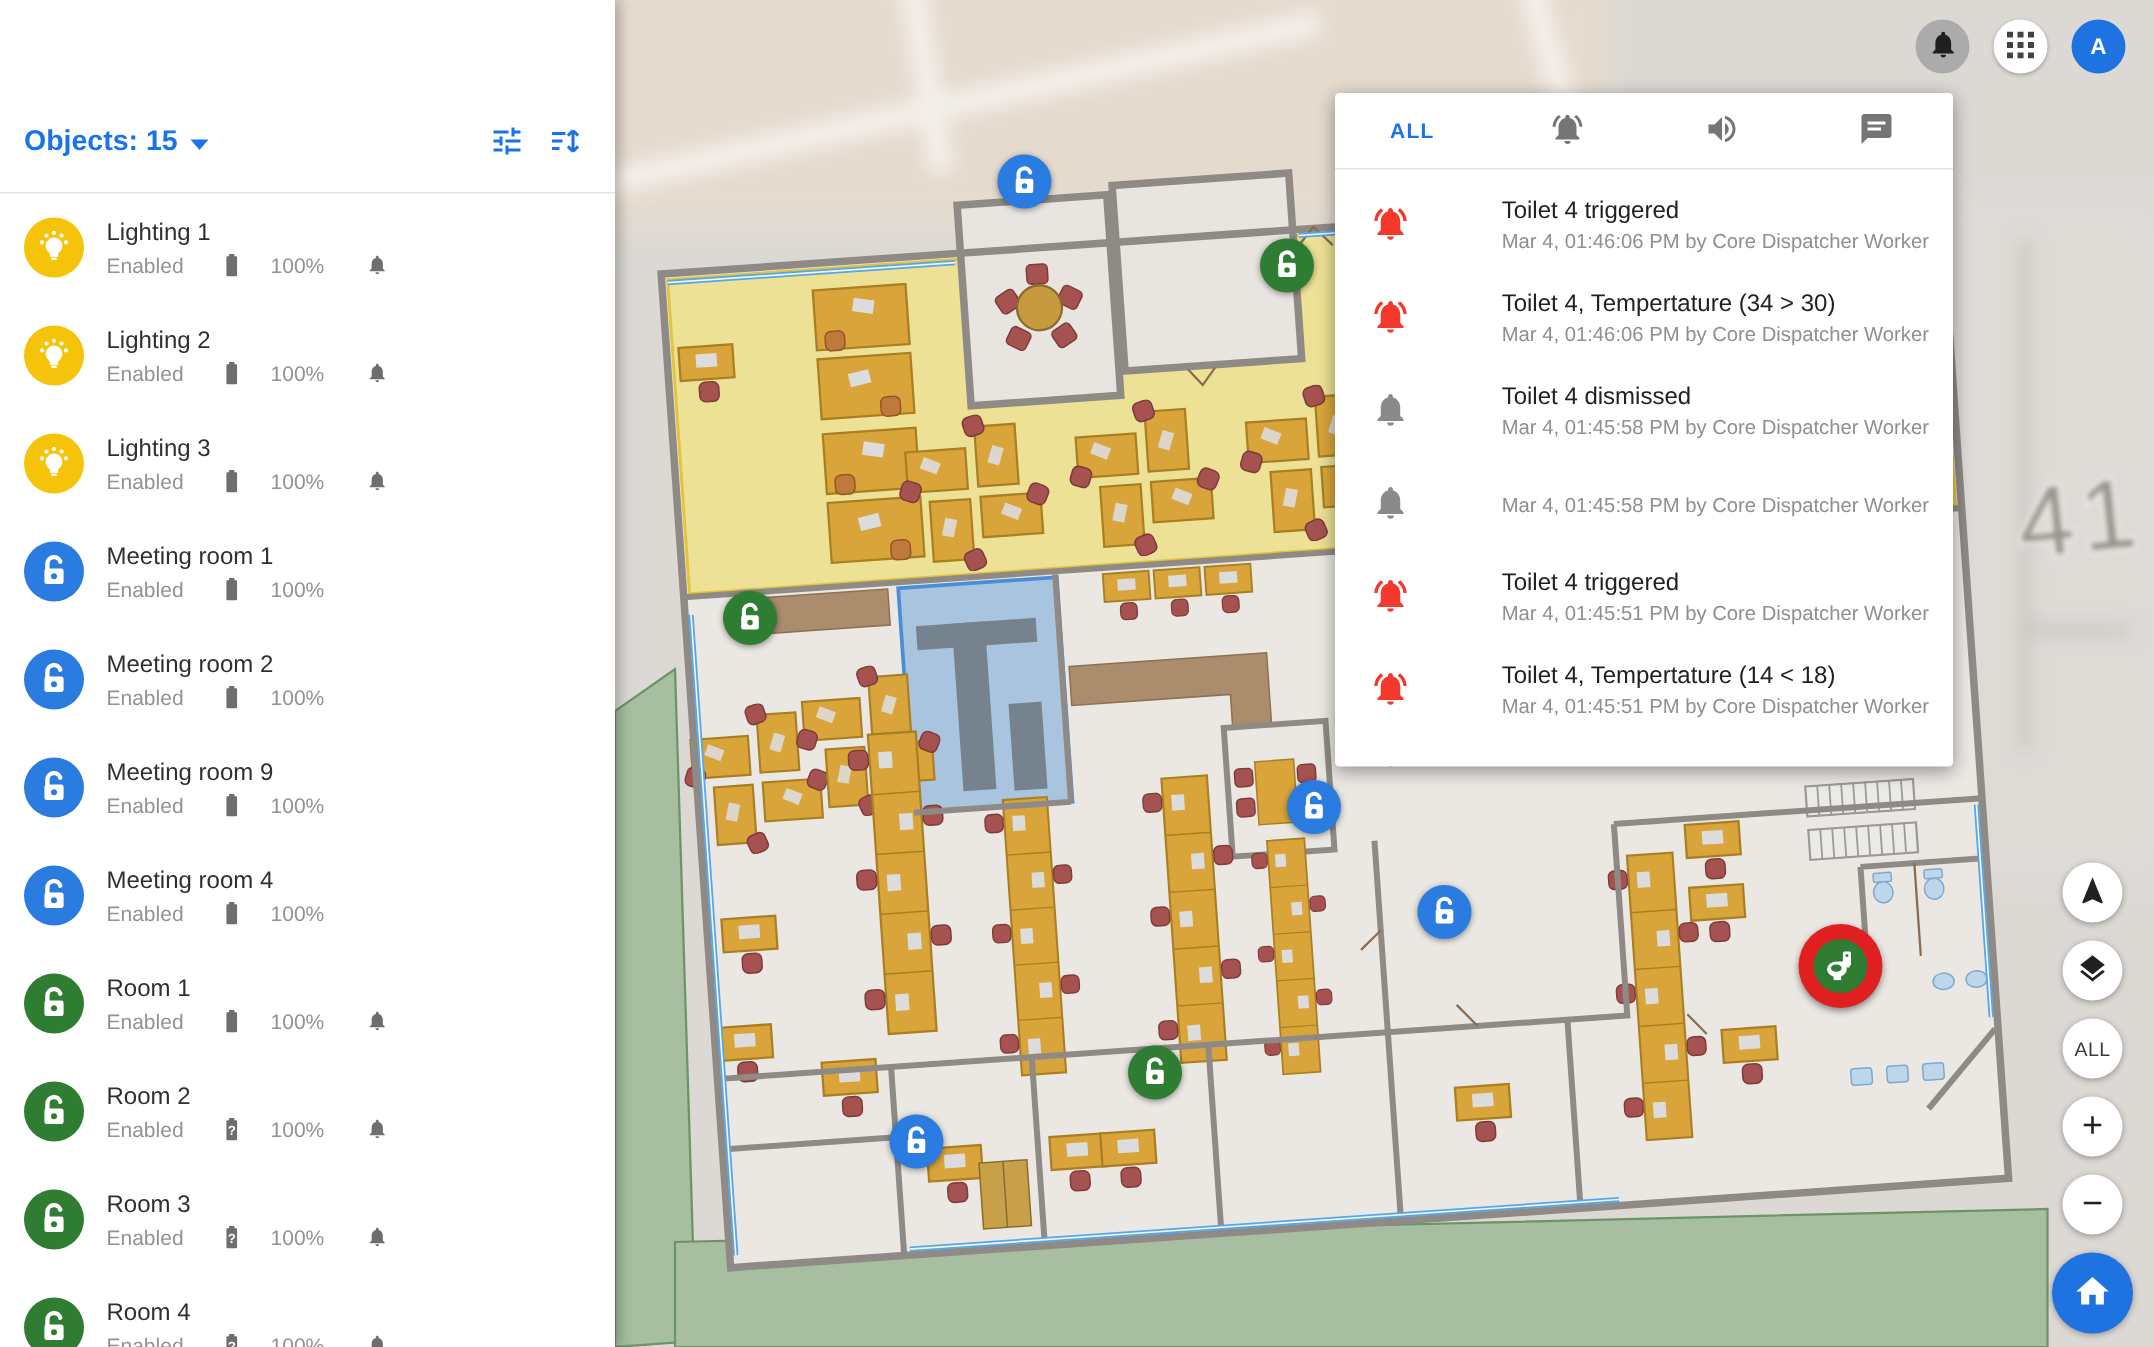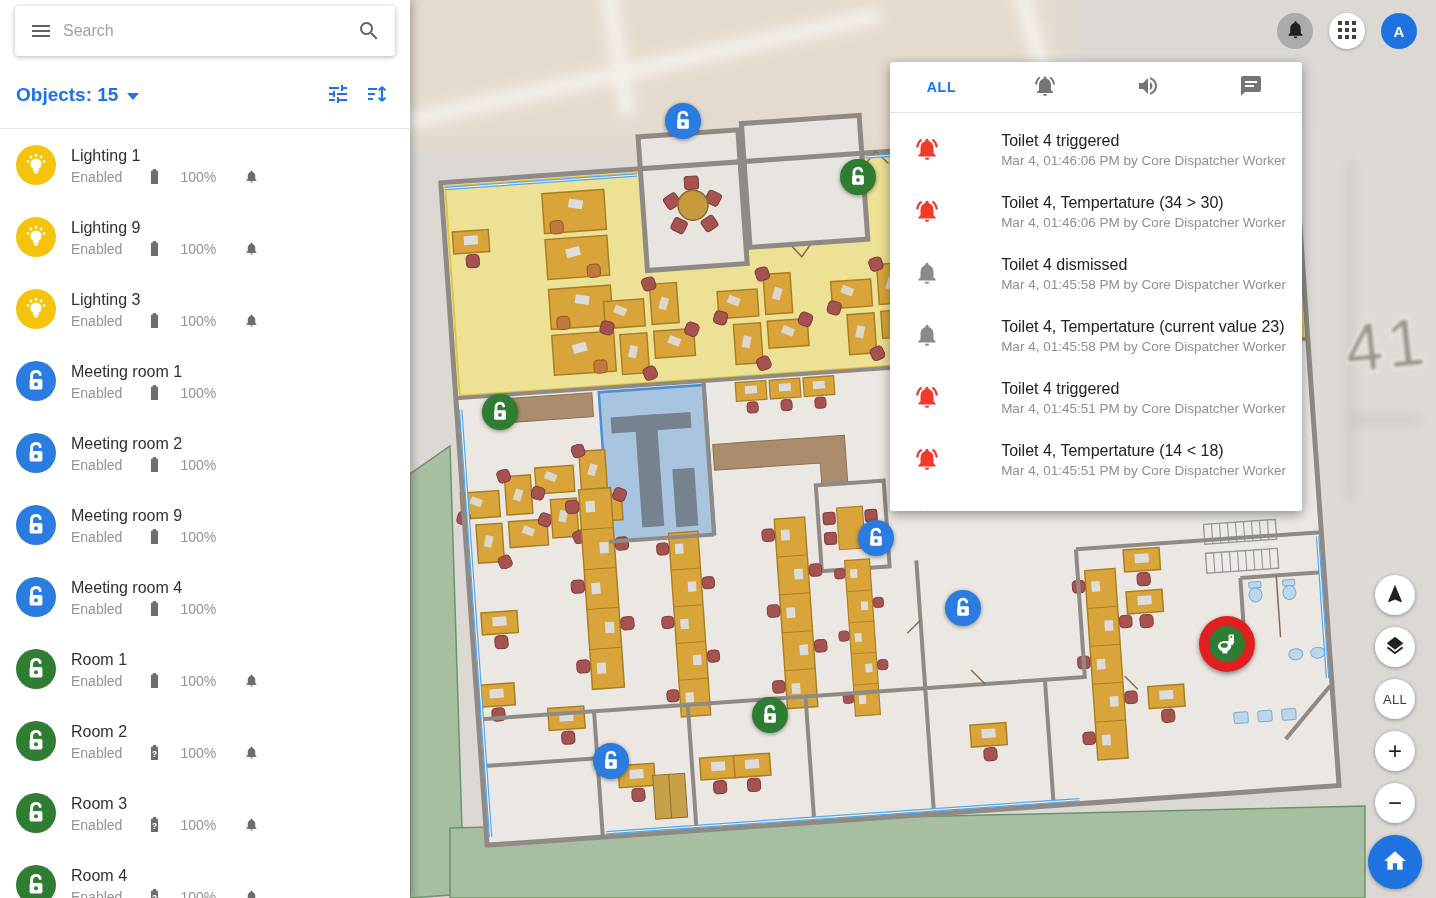--- a/index.html
+++ b/index.html
@@ -487,21 +487,20 @@
           <div>
               <div class="ntitle">Toilet 4 dismissed</div>
               <div class="nmeta">Mar 4, 01:45:58 PM by Core Dispatcher Worker</div>
             </div>
         </div>
         <div class="nrow">
           <span class="nico nico-gray"><svg>
                 <use href="#i-bell"></use>
               </svg></span>
           <div>
-              <div class="ntitle">Toilet 4, Tempertature (current value 23)</div>
               <div class="nmeta">Mar 4, 01:45:58 PM by Core Dispatcher Worker</div>
             </div>
         </div>
         <div class="nrow">
           <span class="nico nico-red"><svg>
                 <use href="#i-bellact"></use>
               </svg></span>
           <div>
               <div class="ntitle">Toilet 4 triggered</div>
               <div class="nmeta">Mar 4, 01:45:51 PM by Core Dispatcher Worker</div>
@@ -554,29 +553,20 @@
   <button class="ctl ctl-all" style="top:679px">ALL</button>
   <button class="ctl ctl-zoom" style="top:731px">+</button>
   <button class="ctl ctl-zoom" style="top:783px">−</button>
   <button class="ctl ctl-home">
       <span><svg>
           <use href="#i-home"></use>
         </svg></span>
     </button>
 
   <aside class="sidebar">
-    <div class="search-card">
-      <span class="mico"><svg width="24" height="24">
-            <use href="#i-menu"></use>
-          </svg></span>
-      <input placeholder="Search" style="">
-      <span class="mico"><svg width="24" height="24">
-            <use href="#i-search"></use>
-          </svg></span>
-    </div>
     <div class="objects-header">
       <button class="objects-toggle">
         <span>Objects: 15</span>
         <span class="caret"></span>
       </button>
       <div class="header-actions">
         <button><span><svg>
                 <use href="#i-tune"></use>
               </svg></span></button>
         <button><span><svg>
@@ -611,21 +601,21 @@
             </div>
           </div>
       </div>
       <div class="obj-row">
         <div class="obj-icon ic-yellow">
             <svg>
               <use href="#i-bulb"></use>
             </svg>
           </div>
         <div class="obj-text">
-            <div class="obj-title">Lighting 9</div>
+            <div class="obj-title">Lighting 2</div>
           <div class="obj-sub">
               <span>Enabled</span>
               <span class="bat">
                 <svg>
                   <use href="#i-bat"></use>
                 </svg>
               </span>
               <span>100%</span>
               <span class="bell">
                 <svg>

